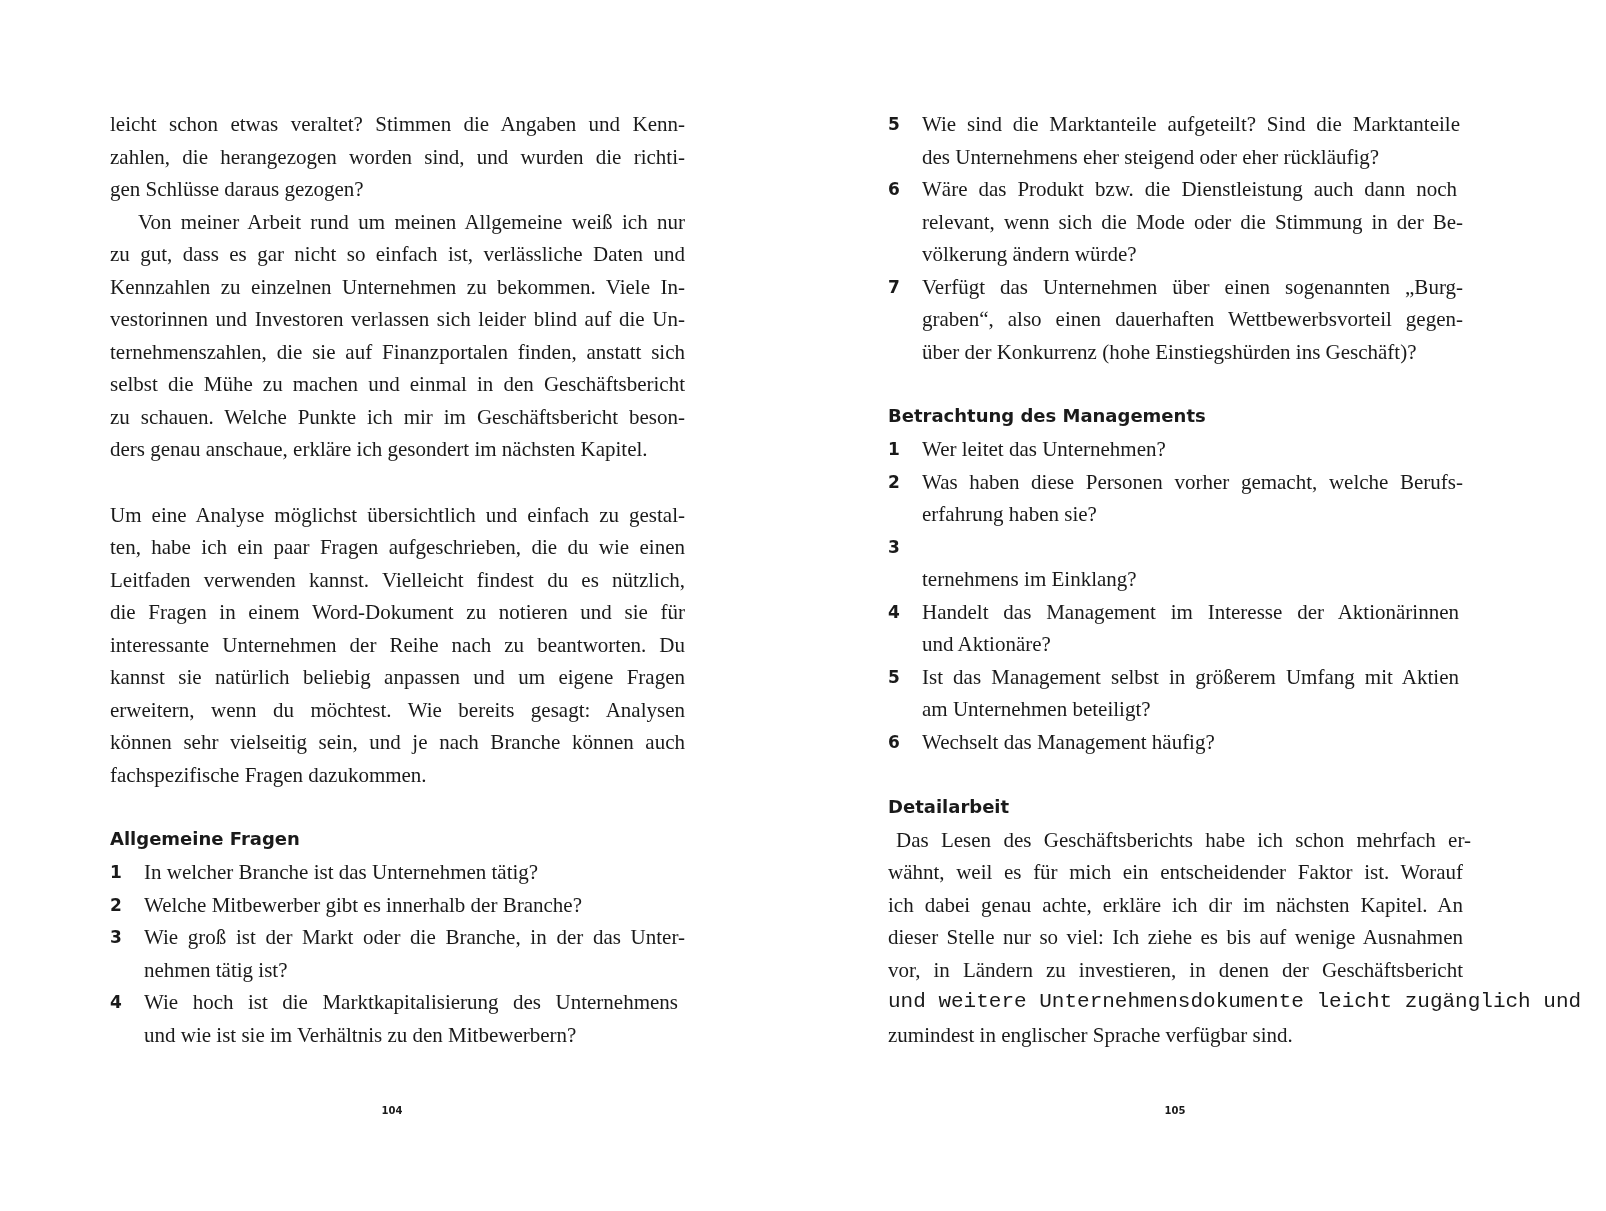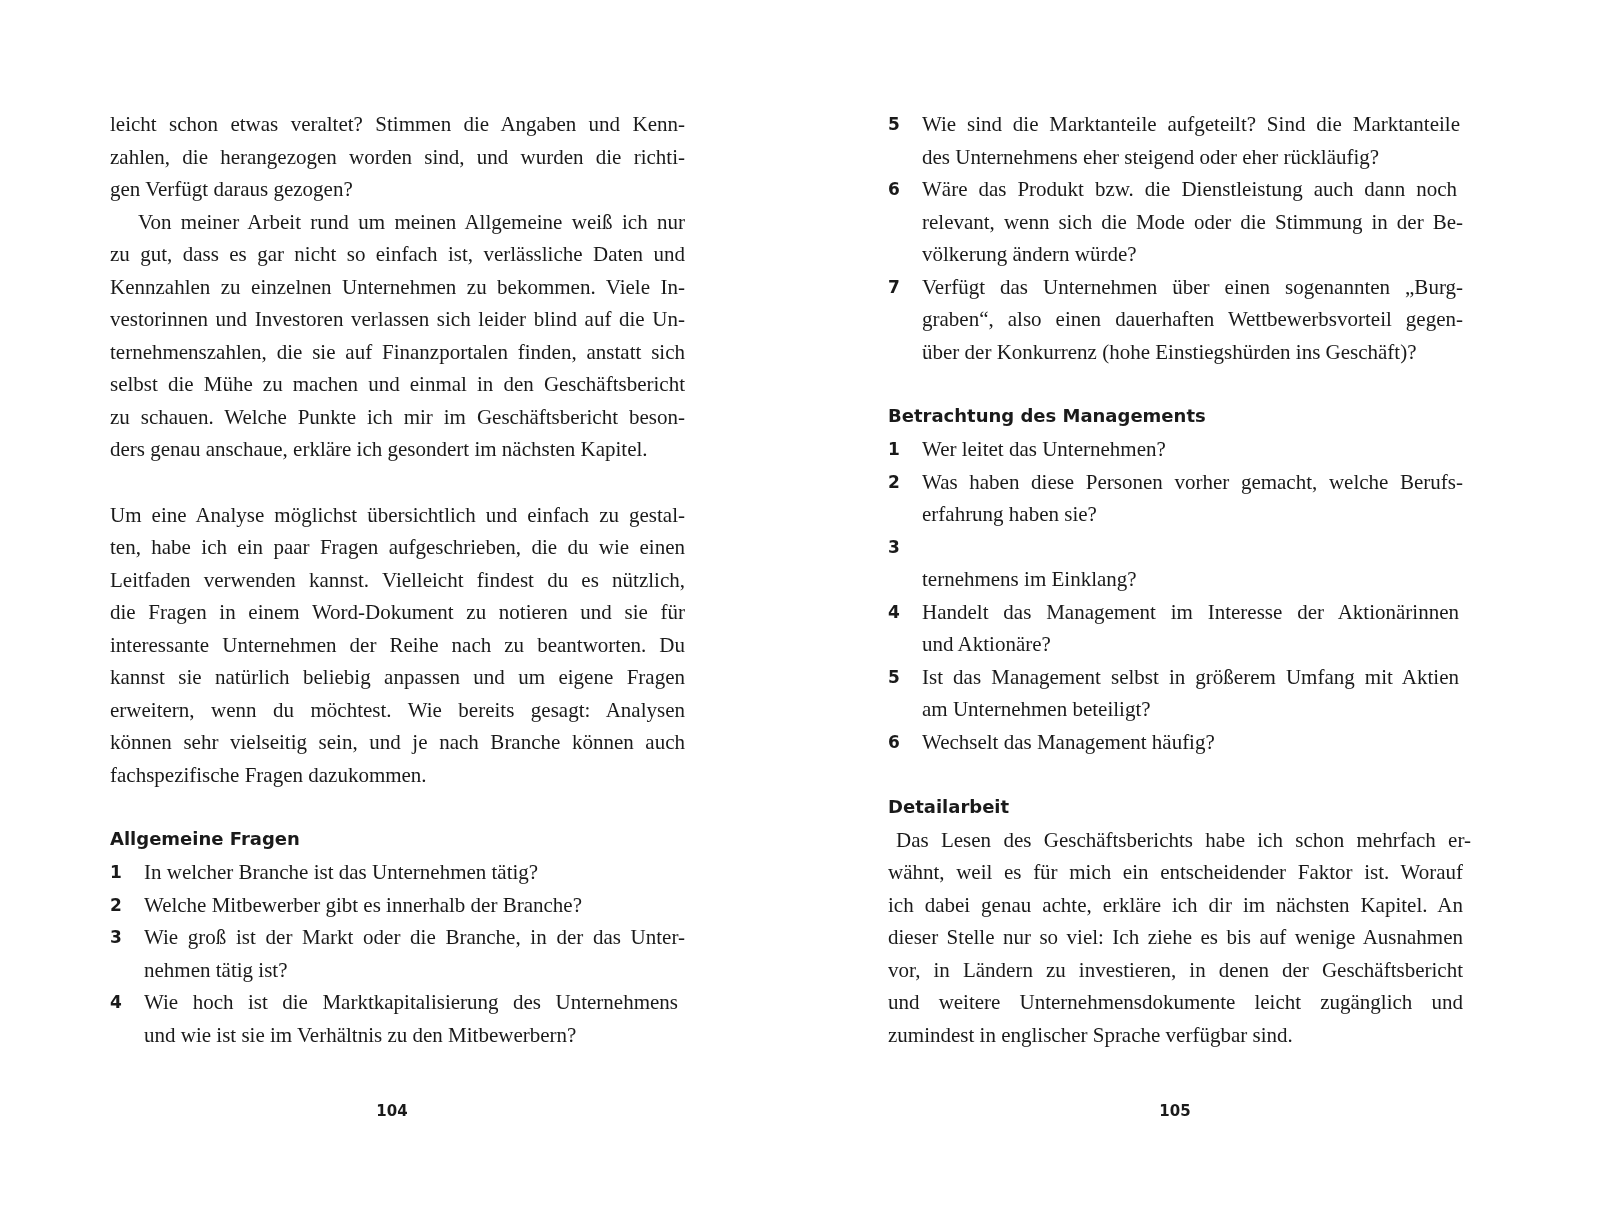--- a/index.html
+++ b/index.html
@@ -32,35 +32,35 @@
     font-family: "DejaVu Sans", "Liberation Sans", sans-serif;
     font-weight: bold;
     font-size: 17px;
     color: #1a1a1a;
     line-height: 26px;
   }
   .pagenum {
     position: absolute;
     font-family: "DejaVu Sans", "Liberation Sans", sans-serif;
     font-weight: bold;
-    font-size: 15px;
+    font-size: 10px;
     color: #1a1a1a;
     line-height: 20px;
     width: 100px;
     text-align: center;
   }
 </style>
 </head>
 <body>
 
 <div class="page left">
 
   <div class="line" style="top:111px;left:110px;width:575px;">leicht schon etwas veraltet? Stimmen die Angaben und Kenn-</div>
   <div class="line" style="top:144px;left:110px;width:575px;">zahlen, die herangezogen worden sind, und wurden die richti-</div>
-  <div class="line last" style="top:176px;left:110px;width:575px;">gen Verfügt daraus gezogen?</div>
+  <div class="line last" style="top:176px;left:110px;width:575px;">gen Schlüsse daraus gezogen?</div>
 
   <div class="line" style="top:209px;left:138px;width:547px;">Von meiner Arbeit rund um meinen Allgemeine weiß ich nur</div>
   <div class="line" style="top:241px;left:110px;width:575px;">zu gut, dass es gar nicht so einfach ist, verlässliche Daten und</div>
   <div class="line" style="top:274px;left:110px;width:575px;">Kennzahlen zu einzelnen Unternehmen zu bekommen. Viele In-</div>
   <div class="line" style="top:306px;left:110px;width:575px;">vestorinnen und Investoren verlassen sich leider blind auf die Un-</div>
   <div class="line" style="top:339px;left:110px;width:575px;">ternehmenszahlen, die sie auf Finanzportalen finden, anstatt sich</div>
   <div class="line" style="top:371px;left:110px;width:575px;">selbst die Mühe zu machen und einmal in den Geschäftsbericht</div>
   <div class="line" style="top:404px;left:110px;width:575px;">zu schauen. Welche Punkte ich mir im Geschäftsbericht beson-</div>
   <div class="line last" style="top:436px;left:110px;width:575px;">ders genau anschaue, erkläre ich gesondert im nächsten Kapitel.</div>
 
@@ -119,17 +119,17 @@
   <div class="line last" style="top:696px;left:119px;width:541px;">am Unternehmen beteiligt?</div>
   <div class="num" style="top:729px;left:85px;">6</div>
   <div class="line last" style="top:729px;left:119px;width:541px;">Wechselt das Management häufig?</div>
 
   <div class="heading" style="top:794px;left:85px;">Detailarbeit</div>
   <div class="line" style="top:827px;left:85px;width:575px;margin-left:8px;">Das Lesen des Geschäftsberichts habe ich schon mehrfach er-</div>
   <div class="line" style="top:859px;left:85px;width:575px;">wähnt, weil es für mich ein entscheidender Faktor ist. Worauf</div>
   <div class="line" style="top:892px;left:85px;width:575px;">ich dabei genau achte, erkläre ich dir im nächsten Kapitel. An</div>
   <div class="line" style="top:924px;left:85px;width:575px;">dieser Stelle nur so viel: Ich ziehe es bis auf wenige Ausnahmen</div>
   <div class="line" style="top:957px;left:85px;width:575px;">vor, in Ländern zu investieren, in denen der Geschäftsbericht</div>
-  <div class="line" style="top:989px;left:85px;width:575px;">und weitere Unternehmensdokumente leicht zugänglich und</div>
+  <div class="line" style="top:989px;left:85px;width:575px;font-family:Liberation Mono, monospace;">und weitere Unternehmensdokumente leicht zugänglich und</div>
   <div class="line last" style="top:1022px;left:85px;width:575px;">zumindest in englischer Sprache verfügbar sind.</div>
 
   <div class="pagenum" style="top:1101px;left:322px;">105</div>
 </div>
 
 </body></html>

